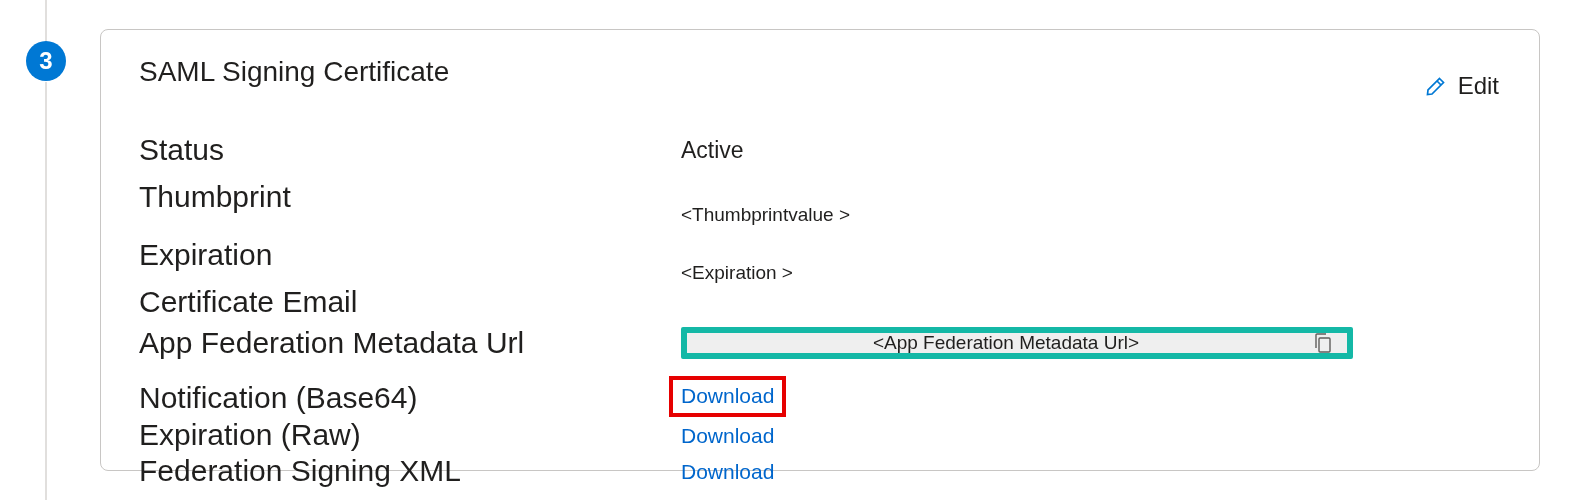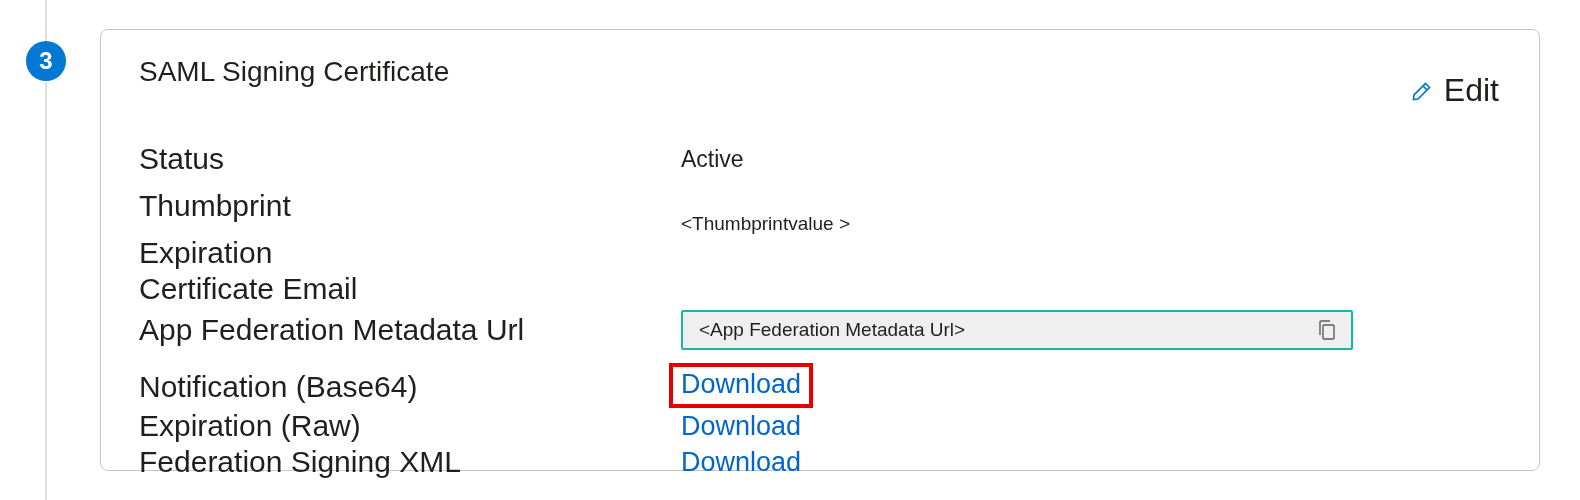--- a/index.html
+++ b/index.html
@@ -57,21 +57,21 @@
     }
     .card-title {
       font-size: 28px;
       font-weight: 400;
       color: #201f1e;
     }
     .edit-btn {
       display: flex;
       align-items: center;
       gap: 10px;
-      font-size: 32px;
+      font-size: 24px;
       color: #201f1e;
       cursor: pointer;
       background: none;
       border: none;
       padding: 4px;
       margin-top: 12px;
       justify-content: flex-end;
     }
     .edit-btn svg { stroke: #0078d4; }
     .row {
@@ -88,41 +88,42 @@
       flex: 1;
       font-size: 23px;
       color: #201f1e;
     }
     .value-placeholder { font-size: 19px; margin-top: 36px; }
     .value-indent { padding-left: 18px; }
     .url-field {
       display: flex;
       align-items: center;
       width: 672px;
-      height: 40px;
+      height: 32px;
       background: #efefef;
-      border: 2px solid #14b8a6;
+      border: 6px solid #14b8a6;
       border-radius: 2px;
       padding: 0 10px 0 16px;
+      text-align: center;
     }
     .url-field-text {
       flex: 1;
       font-size: 19px;
       color: #201f1e;
     }
     .copy-btn {
       background: none;
       border: none;
       cursor: pointer;
       padding: 4px;
       display: flex;
     }
     .download-link {
       color: #0066cc;
-      font-size: 27px;
+      font-size: 21px;
       text-decoration: none;
       cursor: pointer;
     }
     .highlight-box {
       display: inline-block;
       border: 4px solid #e60000;
       padding: 2px 8px 4px 8px;
       margin-left: -12px;
       margin-top: -2px;
     }
@@ -157,20 +158,21 @@
     <div class="value-col">Active</div>
   </div>
 
   <div class="row">
     <div class="label-col">Thumbprint</div>
     <div class="value-col value-placeholder">&lt;Thumbprintvalue &gt;</div>
   </div>
 
   <div class="row">
     <div class="label-col">Expiration</div>
+    <div class="value-col value-placeholder">&lt;Expiration &gt;</div>
   </div>
 
   <div class="row">
     <div class="label-col">Certificate Email</div>
   </div>
 
   <div class="row url-row">
     <div class="label-col">App Federation Metadata Url</div>
     <div class="value-col">
       <div class="url-field">

